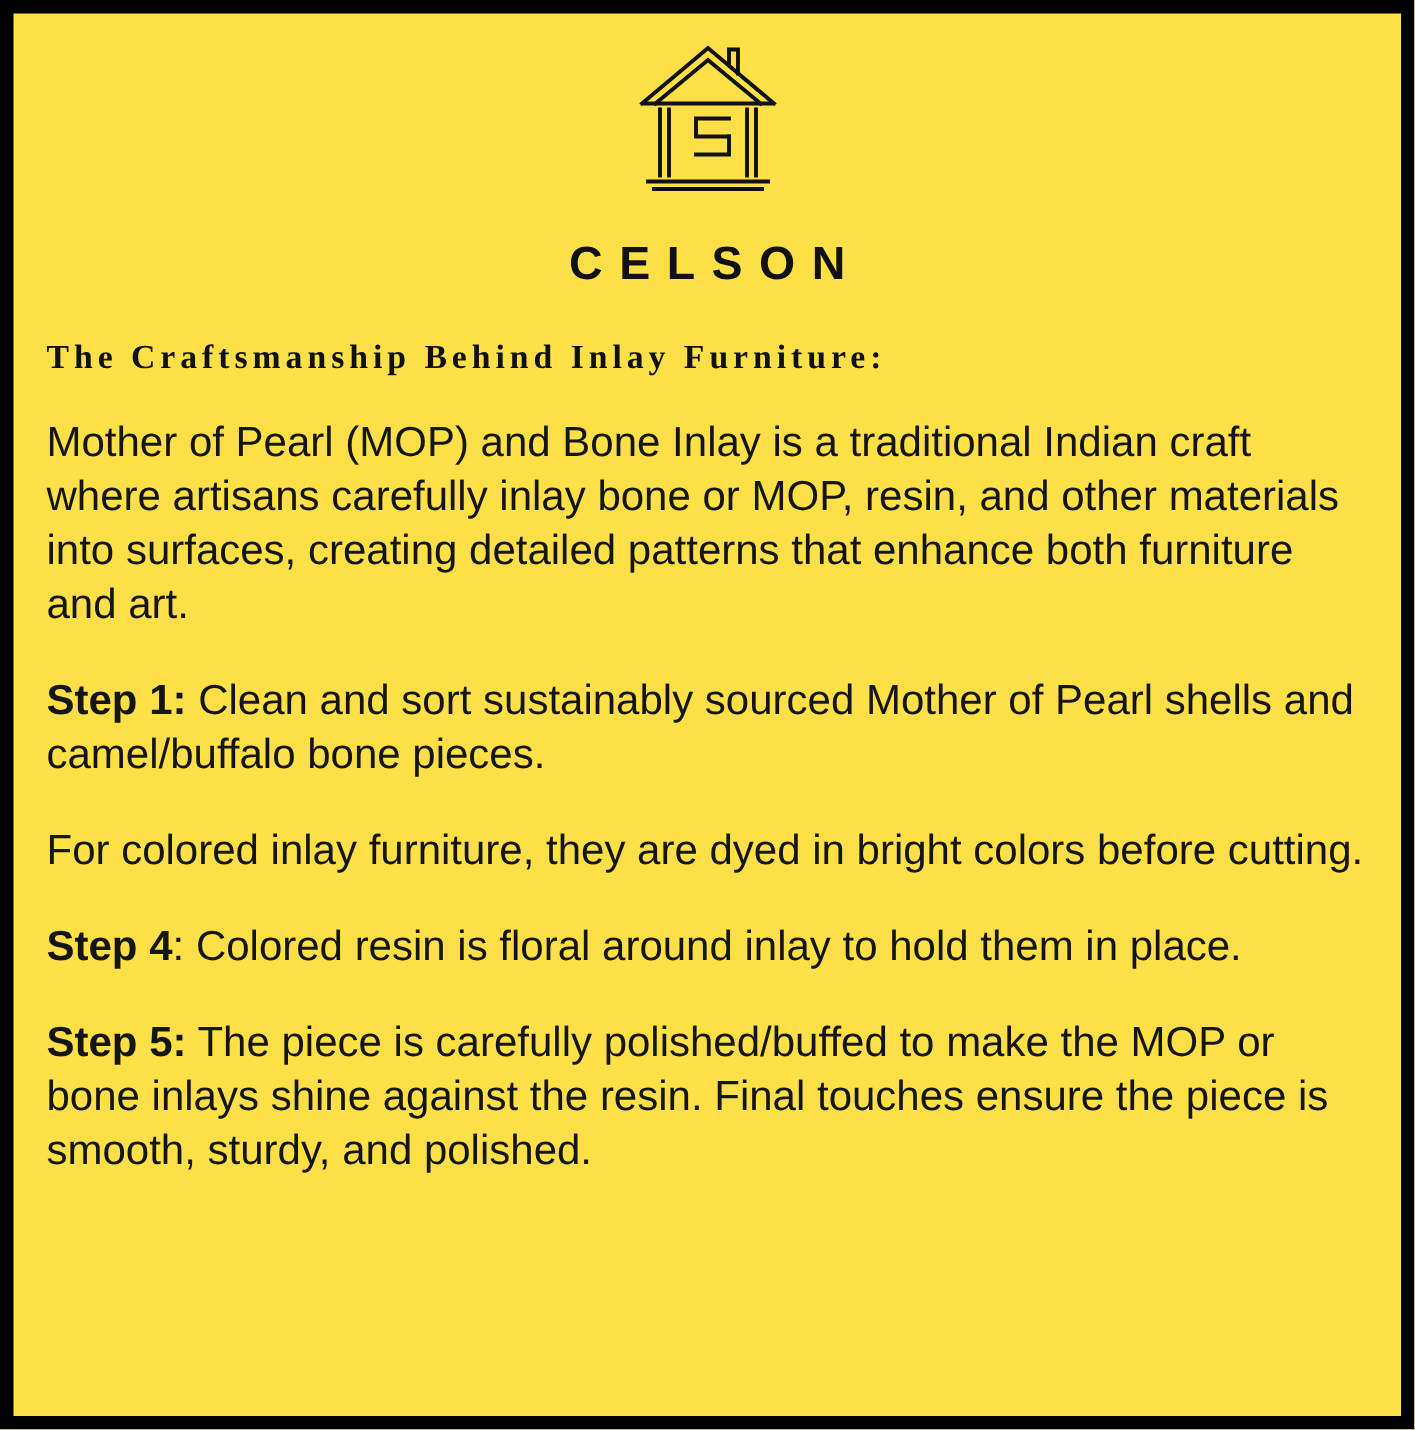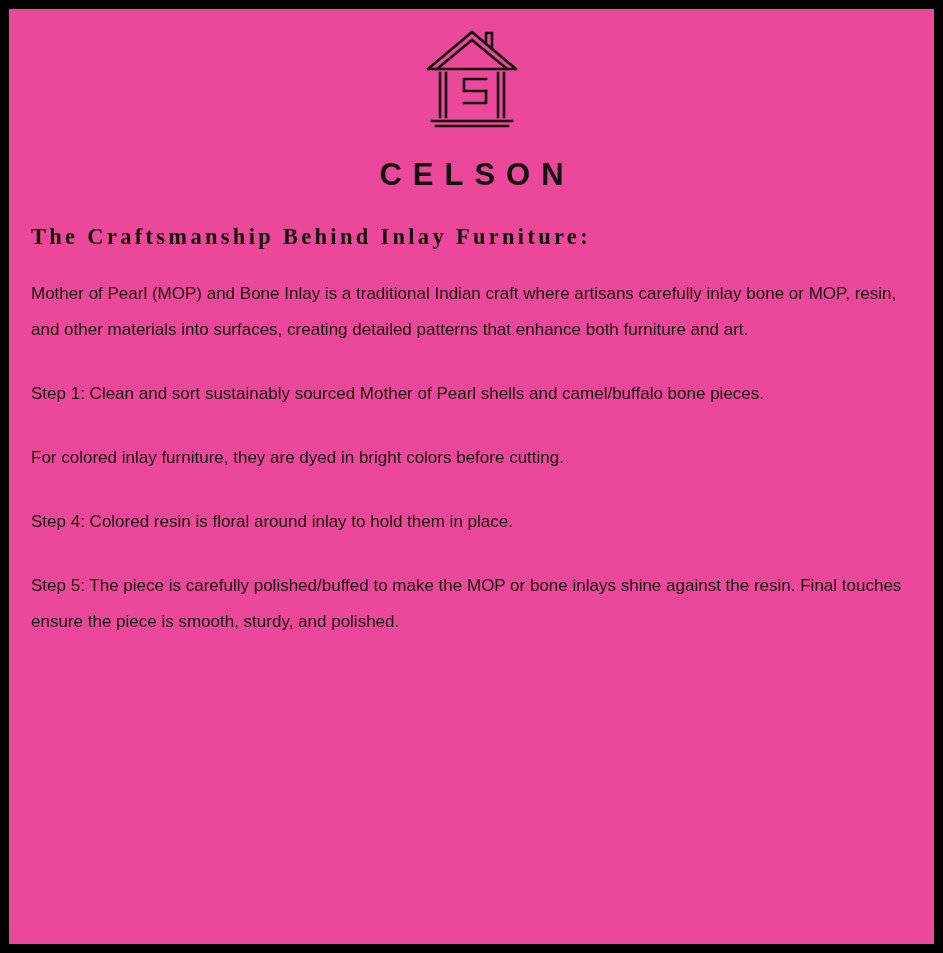--- a/index.html
+++ b/index.html
@@ -13,21 +13,21 @@
     font-family: "Liberation Sans", sans-serif;
     color: #111111;
     overflow: hidden;
   }
   .page {
     position: relative;
     width: 943px;
     height: 953px;
     box-sizing: border-box;
     border: 9px solid #000000;
-    background: #ec4899;
+    background: #fde047;
   }
   .inner {
     box-sizing: border-box;
     width: 100%;
     height: 100%;
     padding: 14px 22px 10px 22px;
     display: block;
   }
   
   .logo-block {
@@ -55,32 +55,32 @@
     letter-spacing: 3.3px;
     color: #111111;
     line-height: 1.2;
     font-family: Liberation Serif, serif;
   }
   
   .body-copy {
     margin-top: 26px;
   }
   .para {
-    font-size: 17px;
+    font-size: 28px;
     line-height: 36px;
     color: #151515;
     margin: 0 0 28px 0;
     max-width: 890px;
   }
   .para:last-child { margin-bottom: 14px; }
   .para b {
     font-weight: 700;
   }
   .para .step-label {
-    font-weight: 400;
+    font-weight: 700;
   }
 </style>
 </head>
 <body>
 
 <div class="page">
   <div class="inner">
 
     <div class="logo-block">
       <span class="logo-mark">

